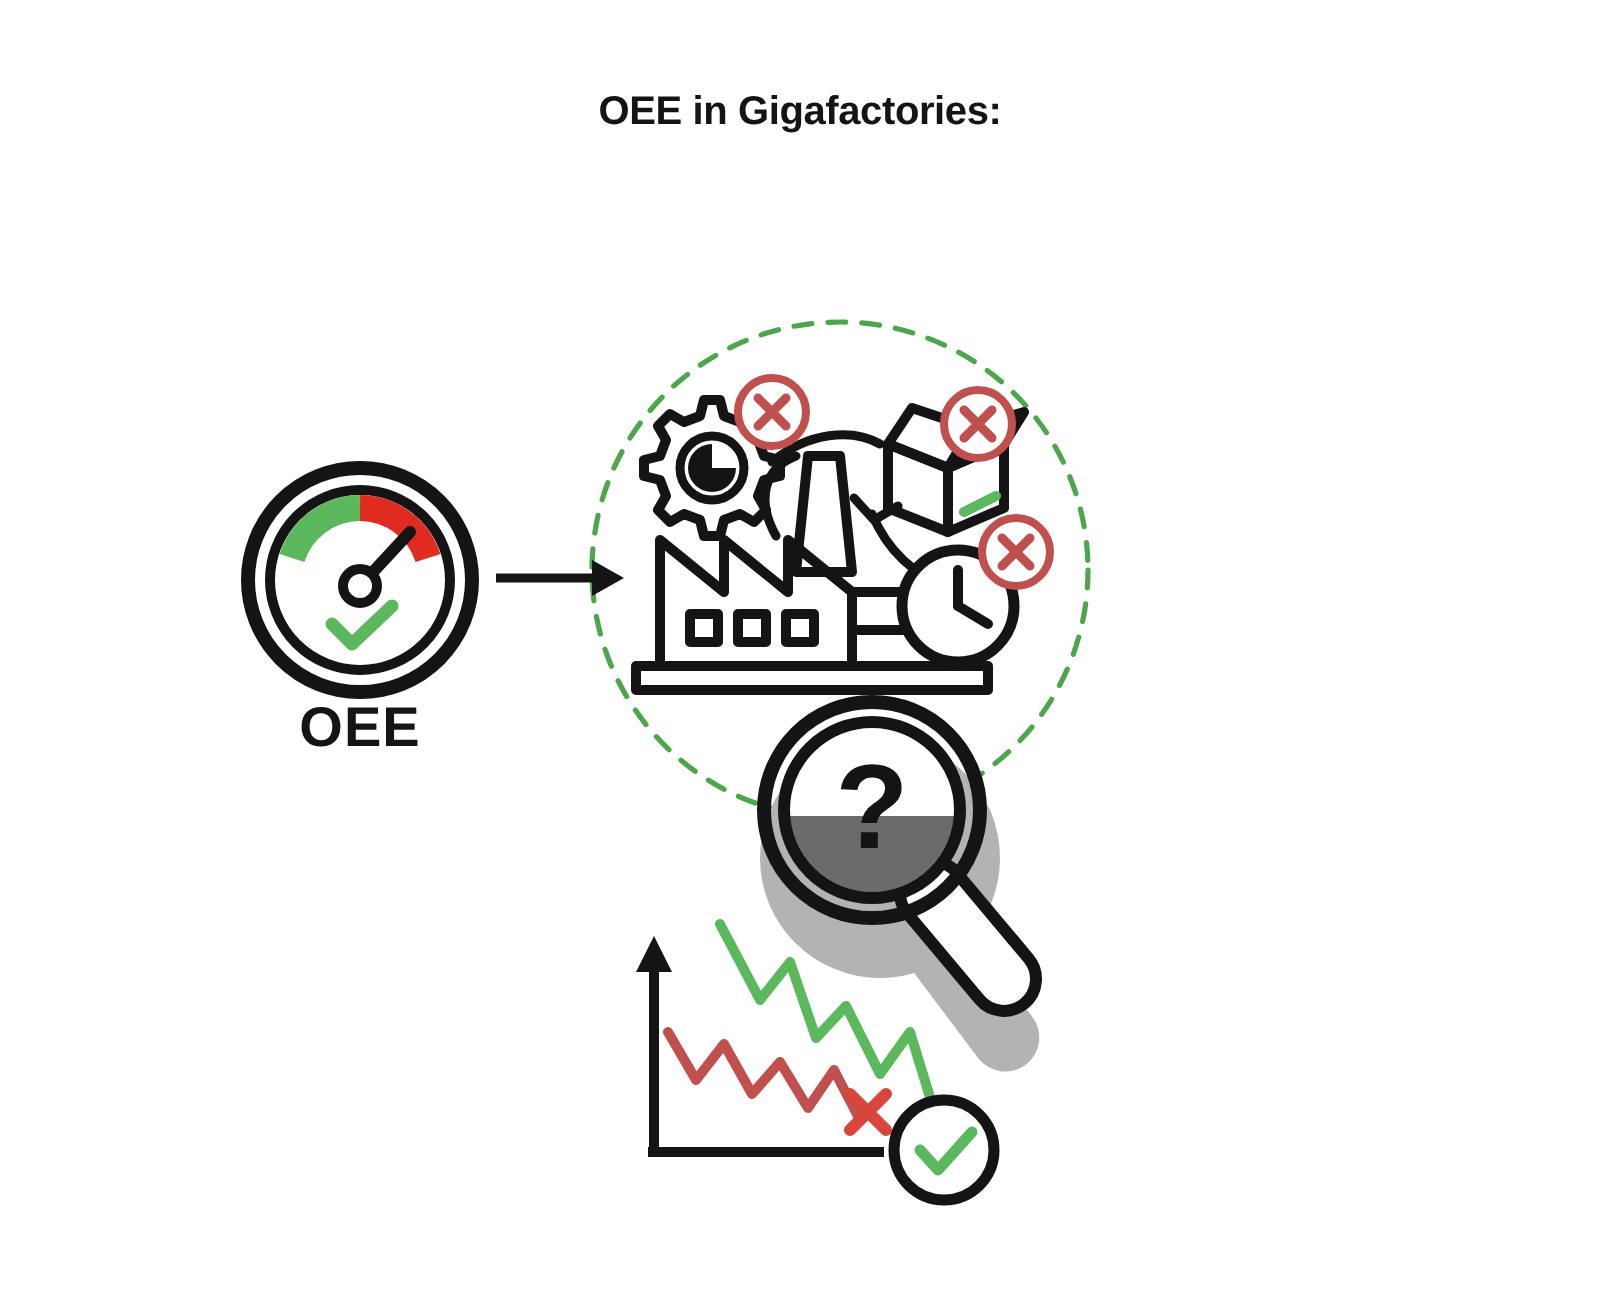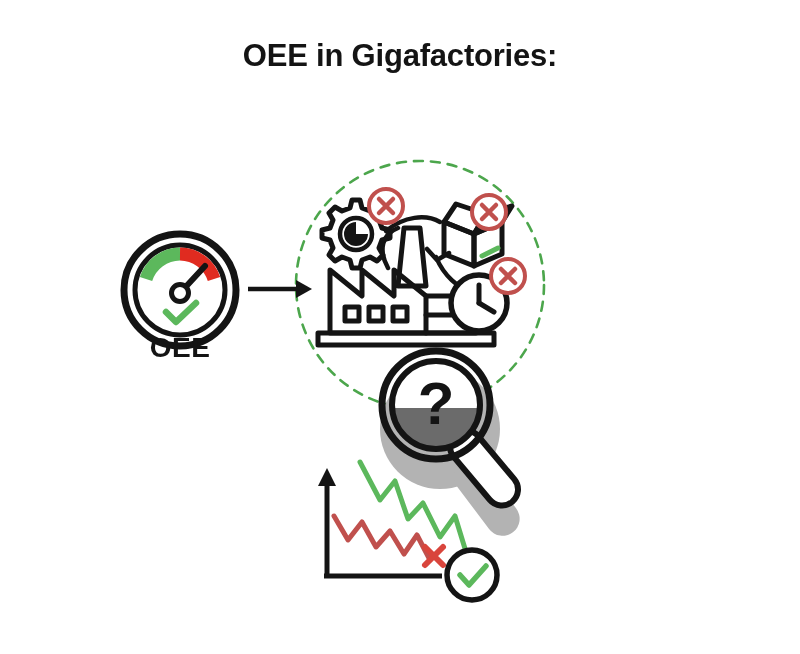--- a/index.html
+++ b/index.html
@@ -24,29 +24,29 @@
     position: absolute;
     left: 0;
     top: 38px;
     width: 800px;
     text-align: center;
     pointer-events: none;
   }
   .title-line {
     font-family: "Liberation Sans", sans-serif;
     font-weight: bold;
-    font-size: 31px;
+    font-size: 20px;
     line-height: 36px;
     color: #141414;
     letter-spacing: -0.2px;
   }
   .oee-caption {
     position: absolute;
     left: 95px;
-    top: 332px;
+    top: 348px;
     width: 170px;
     text-align: center;
     font-family: "Liberation Sans", sans-serif;
     font-weight: bold;
     font-size: 28px;
     color: #141414;
     letter-spacing: 0.5px;
   }
   svg.art {
     position: absolute;

